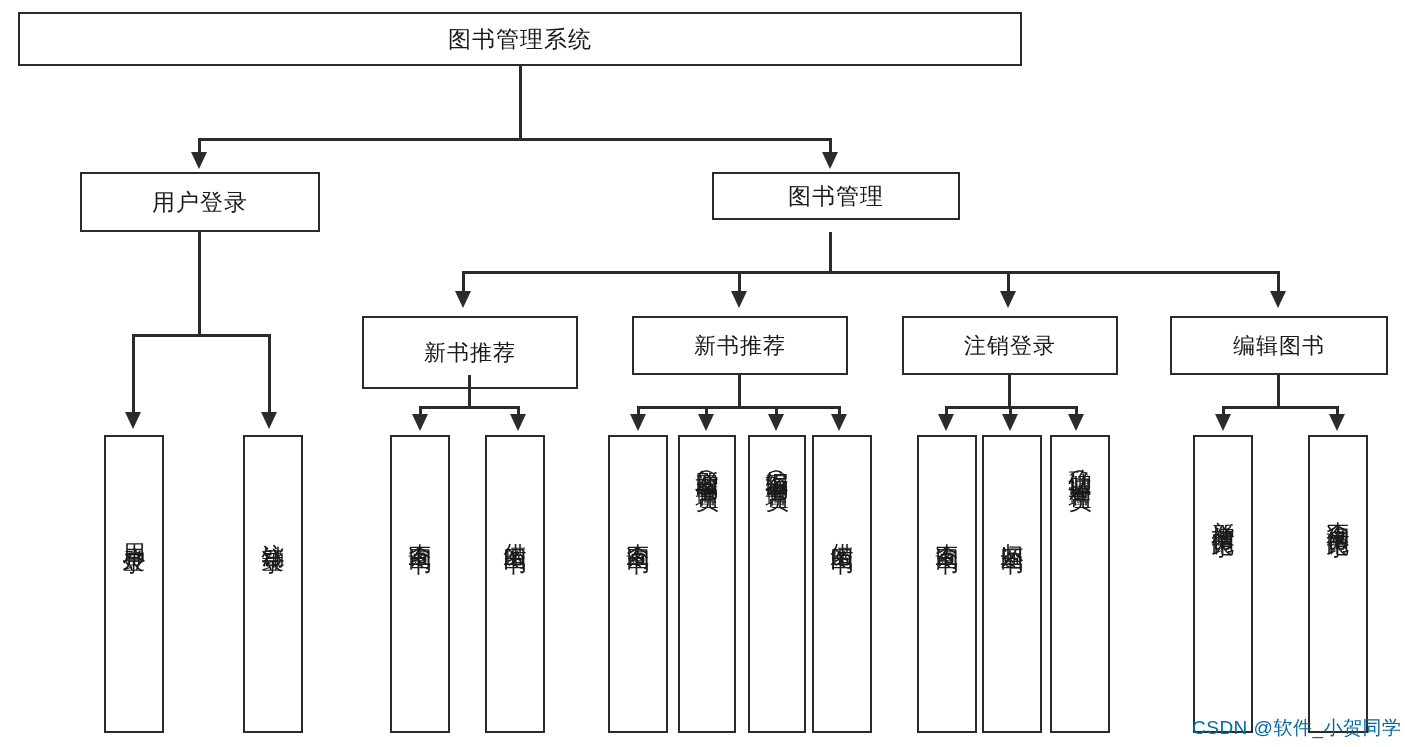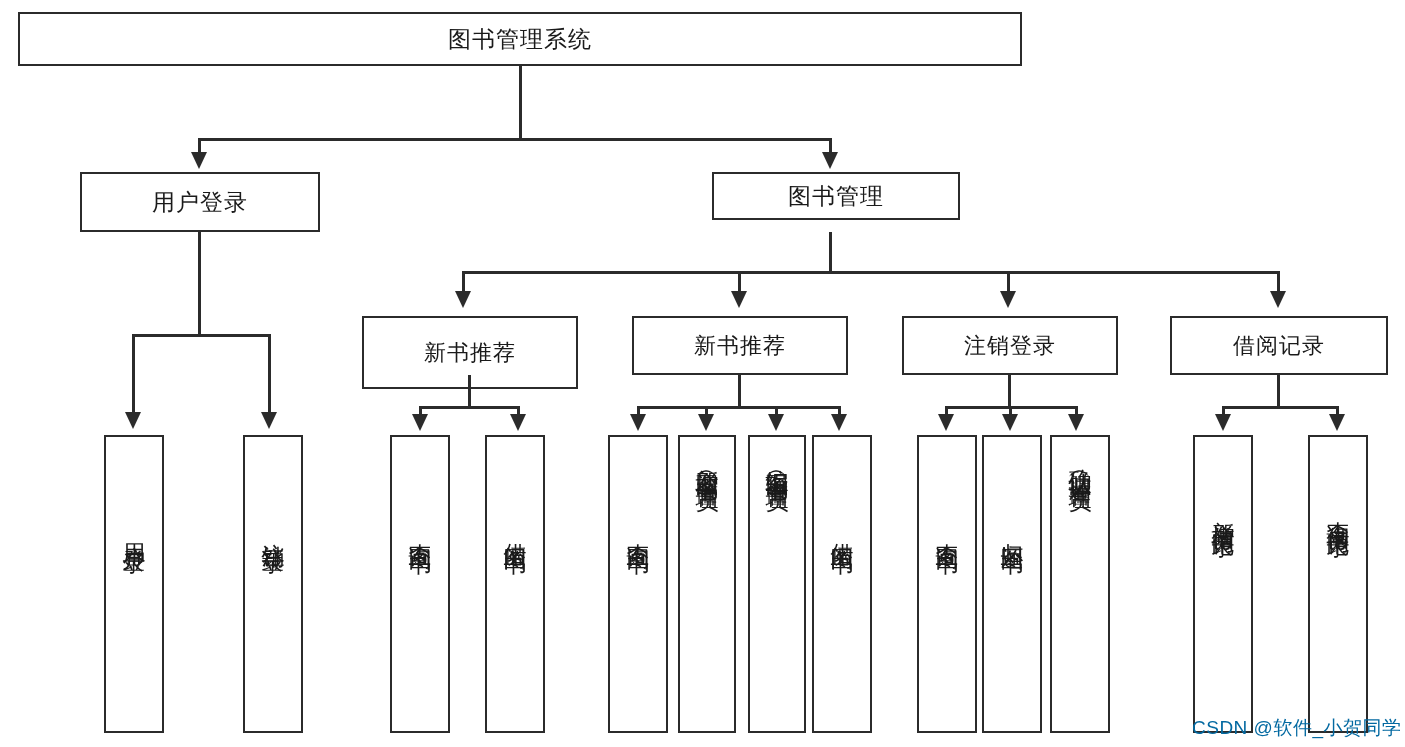--- a/index.html
+++ b/index.html
@@ -133,21 +133,21 @@
   <div class="node lvl2" style="left:362px; top:316px; width:216px; height:73px;">
     <span class="label">新书推荐</span>
   </div>
   <div class="node lvl2" style="left:632px; top:316px; width:216px; height:59px;">
     <span class="label">新书推荐</span>
   </div>
   <div class="node lvl2" style="left:902px; top:316px; width:216px; height:59px;">
     <span class="label">注销登录</span>
   </div>
   <div class="node lvl2" style="left:1170px; top:316px; width:218px; height:59px;">
-    <span class="label">借阅记录</span>
+    <span class="label">编辑图书</span>
   </div>
 
   <div class="vline" style="left:468px; top:375px; width:3px; height:34px;"></div>
   <div class="hline" style="left:419px; top:406px; width:101px; height:3px;"></div>
   <div class="vline" style="left:419px; top:406px; width:3px; height:10px;"></div>
   <div class="vline" style="left:517px; top:406px; width:3px; height:10px;"></div>
   <div class="arrow" style="left:412px; top:414px;"></div>
   <div class="arrow" style="left:510px; top:414px;"></div>
 
   <div class="vline" style="left:738px; top:375px; width:3px; height:34px;"></div>

